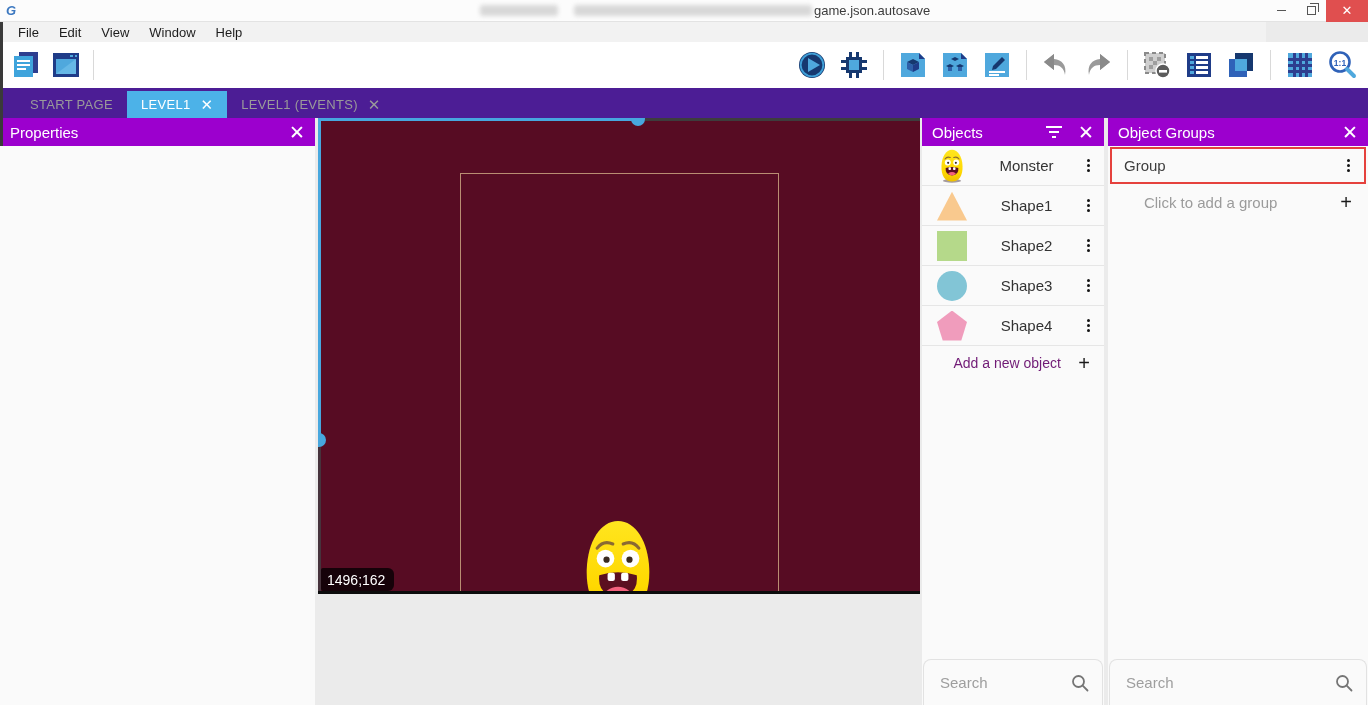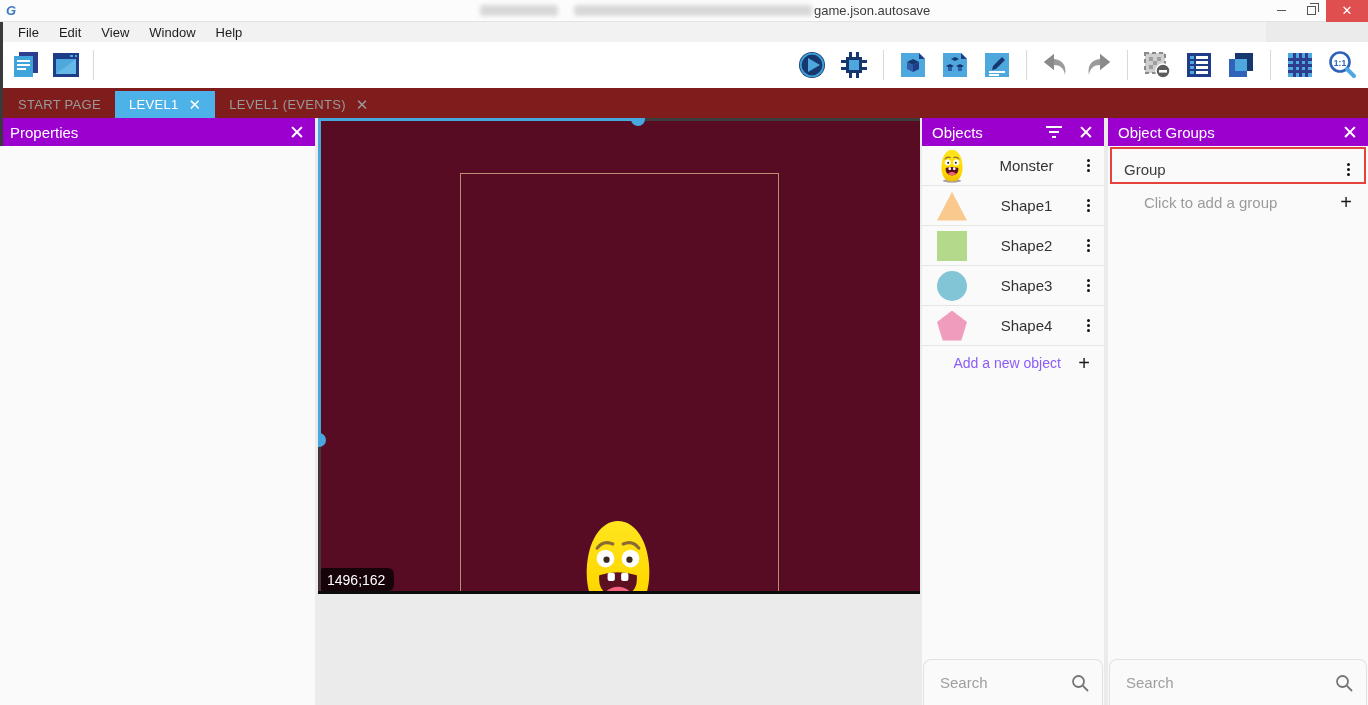--- a/index.html
+++ b/index.html
@@ -35,21 +35,21 @@
   .left-dark-strip { position:absolute; left:0; top:22px; width:3px; height:124px; background:#3a3a3a; z-index:5; }
   
   .toolbar { position:absolute; left:0; top:42px; width:1368px; height:46px;
     background:#ffffff; display:flex; align-items:center; }
   .tb-left { display:flex; align-items:center; gap:8px; padding-left:10px; }
   .tb-right { margin-left:auto; display:flex; align-items:center; gap:10px; padding-right:10px; }
   .tb-btn { width:32px; height:32px; display:flex; align-items:center; justify-content:center; }
   .tb-divider { width:1px; height:30px; background:#d9d9d9; margin:0 3px; }
   
   .tabbar { position:absolute; left:0; top:88px; width:1368px; height:30px;
-    background:#7f1d1d; display:flex; align-items:flex-end; padding-left:4px; }
+    background:#4c1d95; display:flex; align-items:flex-end; padding-left:16px; }
   .tab { height:27px; display:flex; align-items:center; gap:10px; padding:0 14px;
     font-size:13px; color:#9a9a9a; letter-spacing:.3px; }
   .tab.active { background:var(--tab_active_blue); color:#fff; }
   .tab .tab-close { font-size:15px; line-height:1; color:inherit; }
   
   .panel-header { height:28px; background:var(--header_purple); color:#fff;
     display:flex; align-items:center; padding:0 10px; }
   .panel-title { font-size:15px; }
   .panel-x { margin-left:auto; color:#fff; font-size:19px; line-height:1; }
   
@@ -85,33 +85,33 @@
     border-bottom:1px solid #e6e6e6; background:#fafafa; }
   .thumb { width:32px; height:34px; display:flex; align-items:center; justify-content:center; }
   .shape { width:30px; height:30px; }
   .shape-triangle { clip-path:polygon(50% 4%, 0% 100%, 100% 100%); }
   .shape-circle { border-radius:50%; }
   .shape-pentagon { clip-path:polygon(50% 0%, 100% 38%, 81% 100%, 19% 100%, 0% 38%); }
   .object-label { flex:1; text-align:center; font-size:15px; color:#333; }
   .dots-menu { display:flex; flex-direction:column; gap:2px; padding:2px; }
   .dots-menu i { width:3px; height:3px; border-radius:50%; background:#141414; display:block; }
   .add-row { height:34px; display:flex; align-items:center; padding:0 14px; }
-  .add-label { flex:1; text-align:center; font-size:14px; color:#8b5cf6; }
+  .add-label { flex:1; text-align:center; font-size:14px; color:#701a75; }
   .plus-icon { font-size:20px; color:#1a1a1a; line-height:1; }
   .search-footer { margin-top:auto; padding:0 1px 0 1px; }
   .search-card { height:46px; border:1px solid #e2e2e2; border-bottom:none;
     border-radius:8px 8px 0 0; background:#fafafa; display:flex; align-items:center; padding:0 12px 0 16px; }
   .search-input { flex:1; border:none; outline:none; background:transparent;
     font-size:15px; color:#333; font-family:"Liberation Sans", sans-serif; min-width:0; }
   .search-input::placeholder { color:#9e9e9e; }
   
   .groups-panel { position:absolute; left:1108px; top:118px; width:260px; height:587px;
     background:#fafafa; display:flex; flex-direction:column; }
   .group-row { height:37px; margin:1px 2px 0 2px; border:2px solid var(--group_highlight_red);
-    display:flex; align-items:flex-start; padding:12px 12px; background:#fafafa; }
+    display:flex; align-items:center; padding:0 12px; background:#fafafa; }
   .group-label { flex:1; font-size:15px; color:#3d3d3d; }
   .group-add-row { height:36px; display:flex; align-items:center; padding:0 16px;gap:43px; }
   .group-add-label { flex:1; text-align:center; font-size:15px; color:#9b9b9b; }
 </style>
 </head>
 <body>
 
 <svg width="0" height="0" style="position:absolute">
   <defs>
     <linearGradient id="mbody" x1="0" y1="0" x2="0" y2="1">

